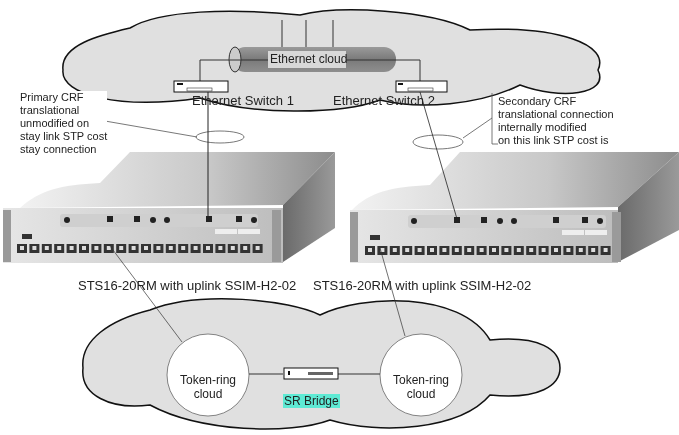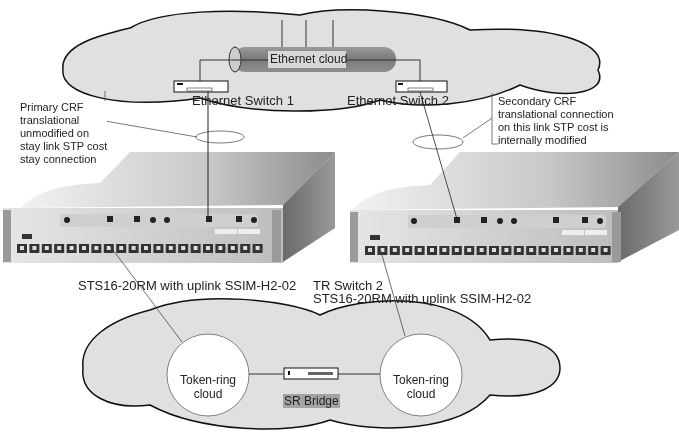--- a/index.html
+++ b/index.html
@@ -208,45 +208,44 @@
   <line x1="338" y1="374" x2="380" y2="374" stroke="#333"></line>
   <g>
     <rect x="284" y="368" width="54" height="11" fill="#fff" stroke="#111"></rect>
     <rect x="288" y="371" width="2" height="4" fill="#111"></rect>
     <rect x="308" y="372" width="25" height="3" fill="#666"></rect>
   </g>
 </svg>
 
 <div class="lbl" style="left:270px;top:53px;font-size:12px;text-align:right;">Ethernet cloud</div>
 <div class="lbl" style="left:192px;top:94px;">Ethernet Switch 1</div>
-<div class="lbl" style="left:333px;top:94px;margin-left:14px;">Ethernet Switch 2</div>
-
-<div class="callout" style="left:20px;top:91px;margin-top:10px;">
+<div class="lbl" style="left:333px;top:94px;">Ethernet Switch 2</div>
+
+<div class="callout" style="left:20px;top:91px;">
   <div>Primary CRF</div>
   <div>translational</div>
   <div>unmodified on</div>
   <div>stay link STP cost</div>
   <div>stay connection</div>
 </div>
 <div class="callout" style="left:498px;top:95px;">
   <div>Secondary CRF</div>
   <div>translational connection</div>
+  <div>internally modified</div>
   <div>on this link STP cost is</div>
-  <div>internally modified</div>
 </div>
 
 <div class="lbl" style="left:78px;top:279px;">
   <div>STS16-20RM with uplink SSIM-H2-02</div>
 </div>
 <div class="lbl" style="left:313px;top:279px;">
-  <div>TR Switch 2</div>
   <div>STS16-20RM with uplink SSIM-H2-02</div>
 </div>
 
 <div class="cloud-label" style="left:168px;top:362px;width:80px;">
   <div>Token-ring</div>
   <div>cloud</div>
 </div>
 <div class="cloud-label" style="left:381px;top:362px;width:80px;">
   <div>Token-ring</div>
   <div>cloud</div>
 </div>
-<div class="cloud-label" style="left:283px;top:383px;background:#a3a3a3;padding:0 1px;">SR Bridge</div>
+<div class="cloud-label" style="left:283px;top:383px;background:#5eead4;padding:0 1px;">SR Bridge</div>
 
 </body></html>

